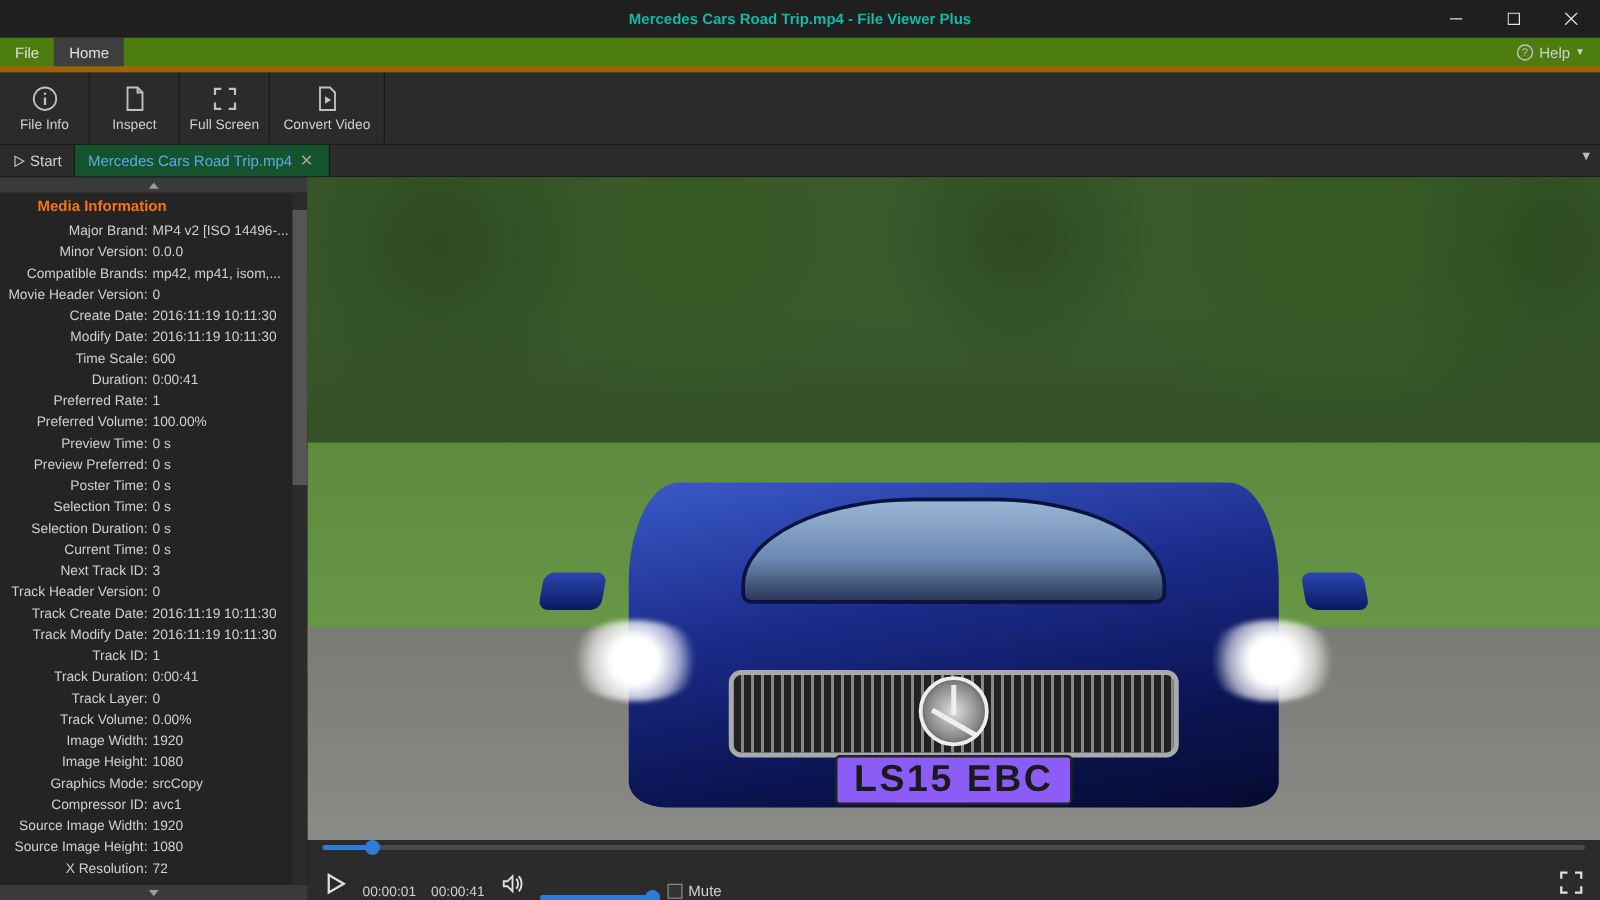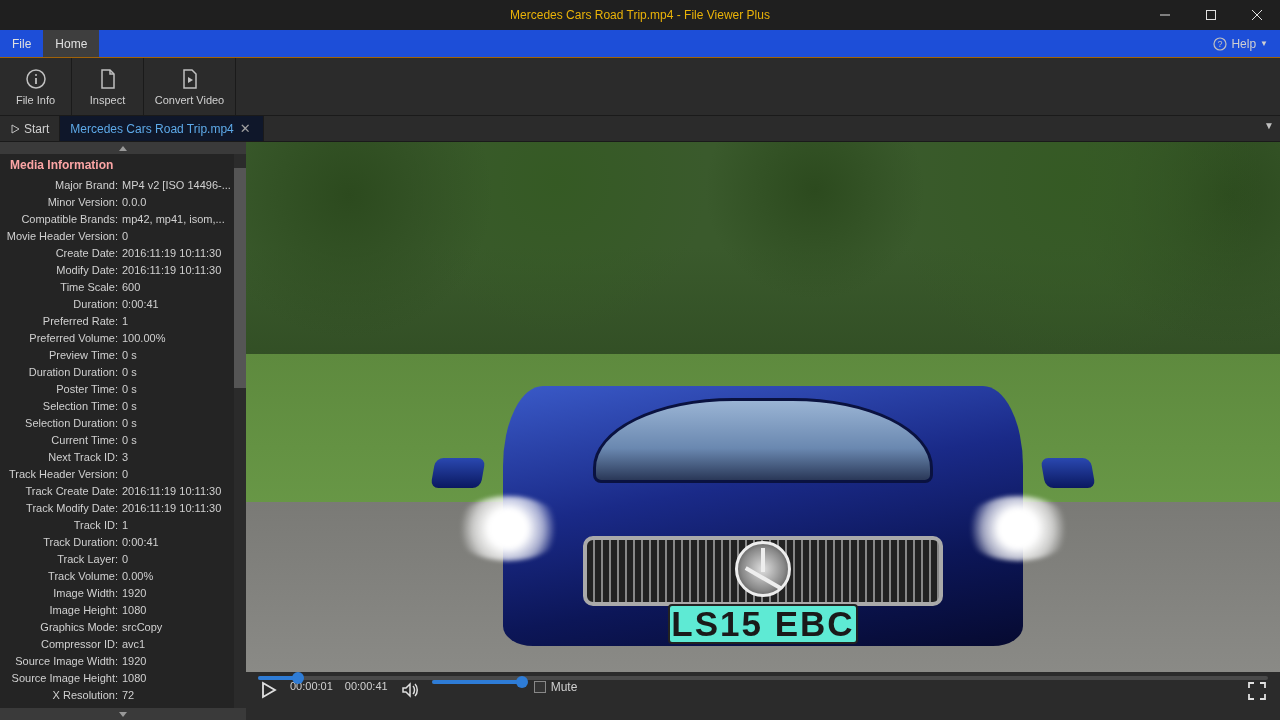--- a/index.html
+++ b/index.html
@@ -13,30 +13,30 @@
   font-size: 12px;
 }
 .titlebar {
   height: 30px;
   background: #1f1f1f;
   display: flex;
   align-items: center;
   justify-content: center;
   position: relative;
 }
-.titlebar-text { font-size: 12px; color: #eab308; font-weight: 400;}
+.titlebar-text { font-size: 12px; color: #14b8a6; font-weight: 700;}
 .window-controls {
   position: absolute; right: 0; top: 0; display: flex; height: 100%;
 }
 .window-btn {
   width: 46px; height: 100%; display: flex; align-items: center; justify-content: center;
   color: #e0e0e0; cursor: pointer;
 }
 .menubar {
-  height: 28px; background: #1d4ed8; display: flex; align-items: stretch; border-bottom: 1px solid #a16207;
+  height: 28px; background: #4d7c0f; display: flex; align-items: stretch; border-bottom: 5px solid #a16207;
 }
 .menubar-item {
   padding: 0 12px; display: flex; align-items: center; cursor: pointer; color: #e0e0e0; font-size: 12px;
 }
 .menubar-item.active { background: #3e3e3e; }
 .menubar-spacer { flex: 1; }
 .help-btn { padding: 0 12px; display: flex; align-items: center; gap: 4px; cursor: pointer; font-size: 12px;}
 .ribbon {
   height: 58px; background: #2b2b2b; display: flex; align-items: stretch; border-bottom: 1px solid #1a1a1a;
 }
@@ -48,35 +48,35 @@
 .ribbon-btn svg { width: 24px; height: 24px; color: #c0c0c0; }
 .tabbar {
   height: 26px; background: #2b2b2b; display: flex; align-items: stretch; border-bottom: 1px solid #1a1a1a;
   position: relative;
 }
 .tab {
   padding: 0 10px; display: flex; align-items: center; gap: 4px; font-size: 12px; cursor: pointer;
   border-right: 1px solid #1a1a1a;
 }
 .tab.start { color: #d0d0d0; }
-.tab.file { color: #5da9e8; background: #0f172a; }
+.tab.file { color: #5da9e8; background: #14532d; }
 .tab .close-x { color: #a0a0a0; font-size: 13px; padding: 0 2px; }
 .tab-dropdown { position: absolute; right: 6px; top: 4px; color: #c0c0c0; font-size: 10px; cursor: pointer;}
 .content { display: flex; height: calc(720px - 30px - 28px - 58px - 26px); }
 .sidebar {
   width: 246px; background: #242424; display: flex; flex-direction: column; position: relative;
 }
 .side-scroll-up, .side-scroll-down {
   height: 12px; background: #3a3a3a; display: flex; align-items: center; justify-content: center; cursor: pointer;
 }
 .side-scroll-tri { width: 0; height: 0; border-left: 4px solid transparent; border-right: 4px solid transparent; }
 .side-scroll-up .side-scroll-tri { border-bottom: 5px solid #999; }
 .side-scroll-down .side-scroll-tri { border-top: 5px solid #999; }
 .sidebar-body { flex: 1; overflow: hidden; position: relative; }
-.side-header { padding: 4px 10px; font-weight: 600; font-size: 12px; color: #fca5a5; }
+.side-header { padding: 4px 10px; font-weight: 600; font-size: 12px; color: #f97316; margin-left: 20px; }
 .side-rows { }
 .side-row { display: flex; height: 17px; align-items: center; font-size: 11px; }
 .side-label { width: 122px; text-align: right; padding-right: 4px; color: #d0d0d0; white-space: nowrap; overflow: hidden;}
 .side-value { flex: 1; color: #d0d0d0; white-space: nowrap; overflow: hidden; text-overflow: ellipsis; padding-right: 4px;}
 .side-scrollbar { position: absolute; right: 0; top: 0; bottom: 0; width: 12px; background: #2b2b2b; }
 .side-thumb { position: absolute; right: 0; width: 12px; background: #555; top: 14px; height: 220px; cursor: pointer;}
 .video-area { flex: 1; display: flex; flex-direction: column; background: #000; }
 .video-frame {
   flex: 1; position: relative; overflow: hidden; background: #3a5a2a;
 }
@@ -136,36 +136,36 @@
 .headlight {
   position: absolute; width: 110px; height: 65px; top: 110px;
   background: radial-gradient(circle, #fff 0%, #fff 30%, rgba(255,255,255,0.6) 55%, transparent 75%);
   border-radius: 50%;
   filter: blur(2px);
 }
 .headlight.left { left: 10px; }
 .headlight.right { right: 10px; }
 .plate {
   position: absolute; left: 50%; transform: translateX(-50%); top: 218px;
-  width: 190px; height: 40px; background: #5eead4; border-radius: 4px; border: 2px solid #222;
+  width: 190px; height: 40px; background: #8b5cf6; border-radius: 4px; border: 2px solid #222;
   display: flex; align-items: center; justify-content: center;
-  font-family: Arial, sans-serif; font-weight: 700; font-size: 35px; color: #1a1a1a; letter-spacing: 2px;
+  font-family: Arial, sans-serif; font-weight: 700; font-size: 30px; color: #1a1a1a; letter-spacing: 2px;
 }
 .mirror { position: absolute; width: 50px; height: 30px; top: 72px; background: linear-gradient(#2a48b0,#0a1860); border-radius: 8px;}
 .mirror.left { left: -10px; transform: skew(-10deg);}
 .mirror.right { right: -10px; transform: skew(10deg);}
 .controls {
   height: 48px; background: #2b2b2b; display: flex; flex-direction: column;
 }
 .progress-track {
   height: 4px; background: #4a4a4a; position: relative; margin: 4px 12px 0 12px; border-radius: 2px; cursor: pointer;
 }
 .progress-fill { position: absolute; left: 0; top: 0; bottom: 0; background: #2e7cd6; border-radius: 2px; }
 .progress-knob { position: absolute; top: -4px; width: 12px; height: 12px; background: #2e7cd6; border-radius: 50%; transform: translateX(-50%);}
-.control-row { flex: 1; display: flex; align-items: flex-start; padding: 0 12px; gap: 12px; }
+.control-row { flex: 1; display: flex; align-items: flex-end; padding: 0 12px; gap: 12px; }
 .play-btn { cursor: pointer; color: #e0e0e0; }
 .time-text { font-size: 11px; color: #d0d0d0; }
 .vol-icon { cursor: pointer; color: #e0e0e0; }
 .vol-track { width: 90px; height: 4px; background: #4a4a4a; position: relative; border-radius: 2px; cursor: pointer;}
 .vol-fill { position: absolute; left: 0; top: 0; bottom: 0; background: #2e7cd6; border-radius: 2px;}
 .vol-knob { position: absolute; top: -4px; width: 12px; height: 12px; background: #2e7cd6; border-radius: 50%; transform: translateX(-50%);}
 .mute-check { display: flex; align-items: center; gap: 5px; cursor: pointer; font-size: 12px;}
 .mute-box { width: 12px; height: 12px; border: 1px solid #888; background: #333;}
 .control-spacer { flex: 1; }
 .fullscreen-btn { cursor: pointer; color: #e0e0e0; }
@@ -218,20 +218,26 @@
       </svg>
     <span>File Info</span>
   </div>
   <div class="ribbon-btn">
     <svg viewBox="0 0 24 24">
         <path d="M6 3h8l4 4v14H6z" fill="none" stroke="currentColor" stroke-width="1.5"></path>
         <path d="M14 3v4h4" fill="none" stroke="currentColor" stroke-width="1.5"></path>
       </svg>
     <span>Inspect</span>
   </div>
+  <div class="ribbon-btn">
+    <svg viewBox="0 0 24 24">
+        <path d="M4 9V4h5M20 9V4h-5M4 15v5h5M20 15v5h-5" fill="none" stroke="currentColor" stroke-width="1.8"></path>
+      </svg>
+    <span>Full Screen</span>
+  </div>
   <div class="ribbon-btn wide">
     <svg viewBox="0 0 24 24">
         <path d="M6 3h8l4 4v14H6z" fill="none" stroke="currentColor" stroke-width="1.5"></path>
         <path d="M10 10l5 3-5 3z" fill="currentColor"></path>
       </svg>
     <span>Convert Video</span>
   </div>
 </div>
 
 <div class="tabbar">
@@ -294,21 +300,21 @@
           </div>
           <div class="side-row">
             <div class="side-label">Preferred Volume:</div>
             <div class="side-value">100.00%</div>
           </div>
           <div class="side-row">
             <div class="side-label">Preview Time:</div>
             <div class="side-value">0 s</div>
           </div>
           <div class="side-row">
-            <div class="side-label">Duration Duration:</div>
+            <div class="side-label">Preview Preferred:</div>
             <div class="side-value">0 s</div>
           </div>
           <div class="side-row">
             <div class="side-label">Poster Time:</div>
             <div class="side-value">0 s</div>
           </div>
           <div class="side-row">
             <div class="side-label">Selection Time:</div>
             <div class="side-value">0 s</div>
           </div>

